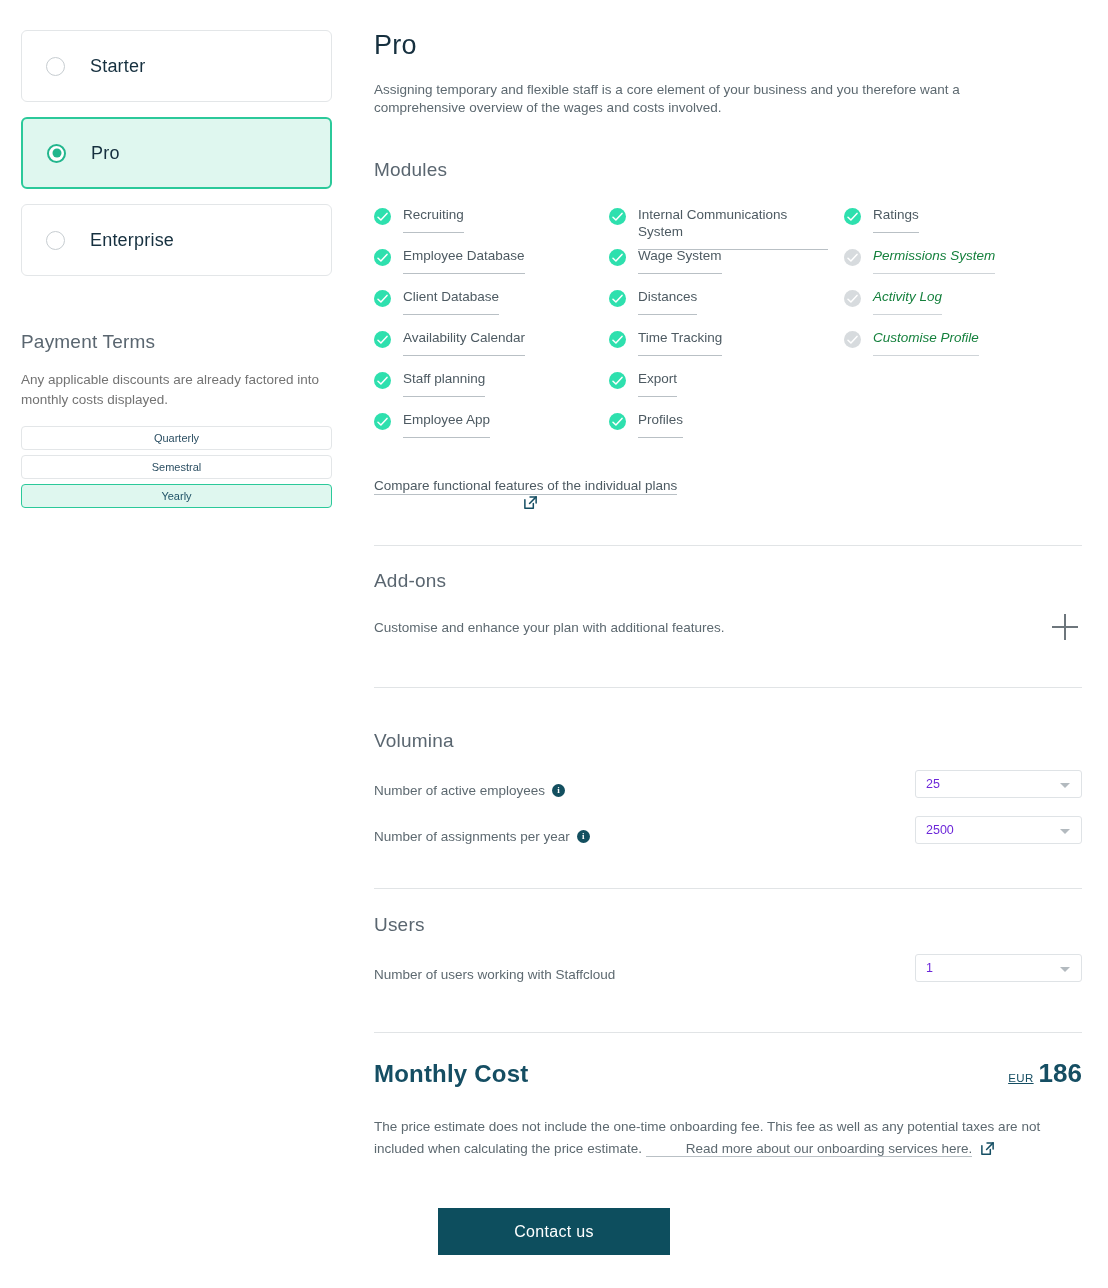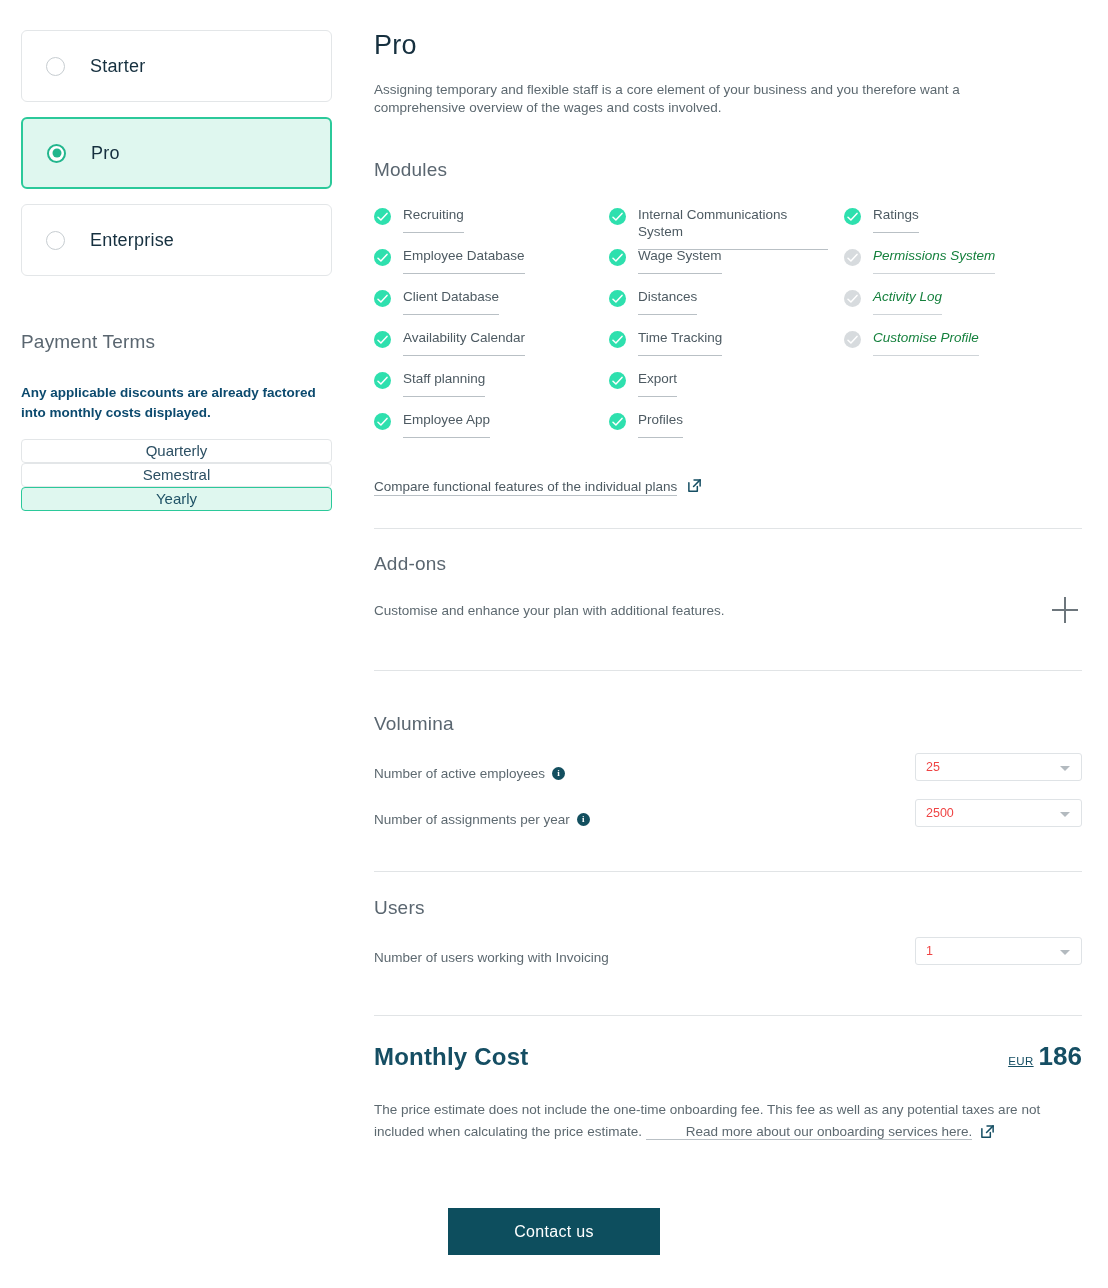--- a/index.html
+++ b/index.html
@@ -52,36 +52,36 @@
   .plan-card.selected .plan-label { color: #16303f; }
 
   .payment-title {
     margin-top: 55px;
     font-size: 19px;
     color: #5a6670;
     font-weight: 400;
     letter-spacing: .2px;
   }
   .payment-desc {
-    margin-top: 30px;
+    margin-top: 17px;
     font-size: 13.5px;
     line-height: 20px;
-    color: #0c4a6e;
+    color: #737373;
     width: 300px;
-    font-weight: bold;
   }
   .terms { margin-top: 16px; }
   .term-btn {
     display: block; width: 311px; height: 24px; line-height: 22px;
     text-align: center;
-    font-size: 15px;
+    font-size: 11px;
     color: #2c4f63;
     background: #fff;
     border: 1px solid #e3e6e8;
     border-radius: 4px;
+    margin-bottom: 5px;
     cursor: pointer;
   }
   .term-btn.active {
     background: #dff7ef;
     border: 1.6px solid #2bc99a;
     color: #1f5266;
   }
 
   
   .main { position: absolute; left: 374px; top: 0; width: 708px; }
@@ -139,20 +139,21 @@
     border-bottom: 1px solid #b9c0c5;
     padding-bottom: 9px;
     max-width: 190px;
   }
   .mod-item.off .mod-label { color: #15803d; border-bottom-color: #cfd4d8; font-style: italic; }
 
   .compare {
     margin-top: 26px;
     display: inline-flex; align-items: center;
     cursor: pointer;
+    flex-direction: column;
   }
   .compare-text {
     font-size: 13.5px;
     color: #4d5a62;
     border-bottom: 1px solid #b9c0c5;
     padding-bottom: 1px;
   }
   .ext-icon { margin-left: 10px; display: inline-block; }
 
   .divider {
@@ -208,21 +209,21 @@
     flex: 0 0 auto;
   }
   .select {
     width: 167px; height: 28px;
     border: 1px solid #dfe3e6;
     border-radius: 3px;
     background: #fff;
     display: flex; align-items: center;
     padding: 12px 10px;
     font-size: 12.5px;
-    color: #ef4444;
+    color: #6d28d9;
     position: relative;
     cursor: pointer;
   }
   .caret {
     position: absolute; right: 11px; top: 12px;
     width: 0; height: 0;
     border-left: 5px solid transparent;
     border-right: 5px solid transparent;
     border-top: 5px solid #b3babf;
   }
@@ -254,21 +255,21 @@
     color: #5d6970;
     border-bottom: 1px solid #b9c0c5;
     cursor: pointer;
     padding-left: 40px;
   }
   .note-ext { display: inline-block; vertical-align: -3px; margin-left: 8px; }
 
   .cta-wrap { position: absolute; left: 0; top: 1208px; width: 1108px; text-align: center; }
   .cta {
     display: inline-block;
-    width: 212px; height: 47px; line-height: 47px;
+    width: 232px; height: 47px; line-height: 47px;
     background: #0d4e5e;
     color: #ffffff;
     font-size: 16px;
     text-align: center;
     cursor: pointer;
     border: none;
     font-family: "Liberation Sans", sans-serif;
     letter-spacing: .3px;
   }
 </style>
@@ -495,21 +496,21 @@
         <span class="caret"></span>
       </span>
     </div>
 
     <div class="divider d3"></div>
 
     <h2 class="sec-title users-head">Users</h2>
 
     <div class="field-row">
       <span class="field-label">
-        <span>Number of users working with Invoicing</span>
+        <span>Number of users working with Staffcloud</span>
       </span>
       <span class="select">
         <span>1</span>
         <span class="caret"></span>
       </span>
     </div>
 
     <div class="divider d4"></div>
 
     <div class="cost-row">

